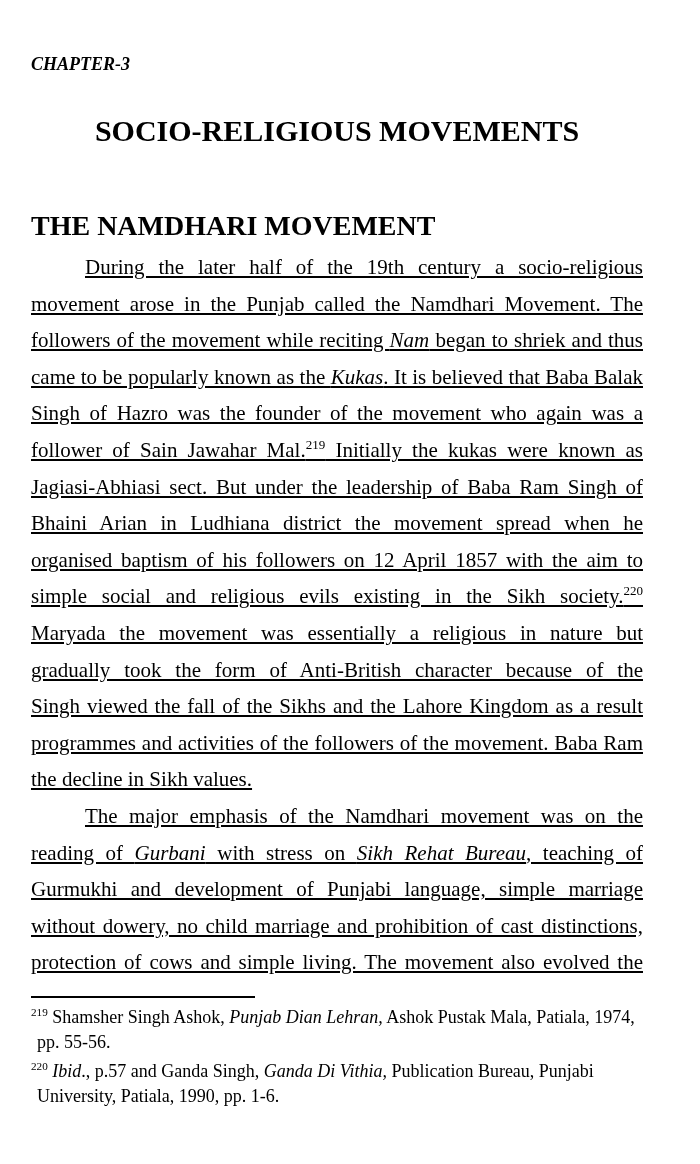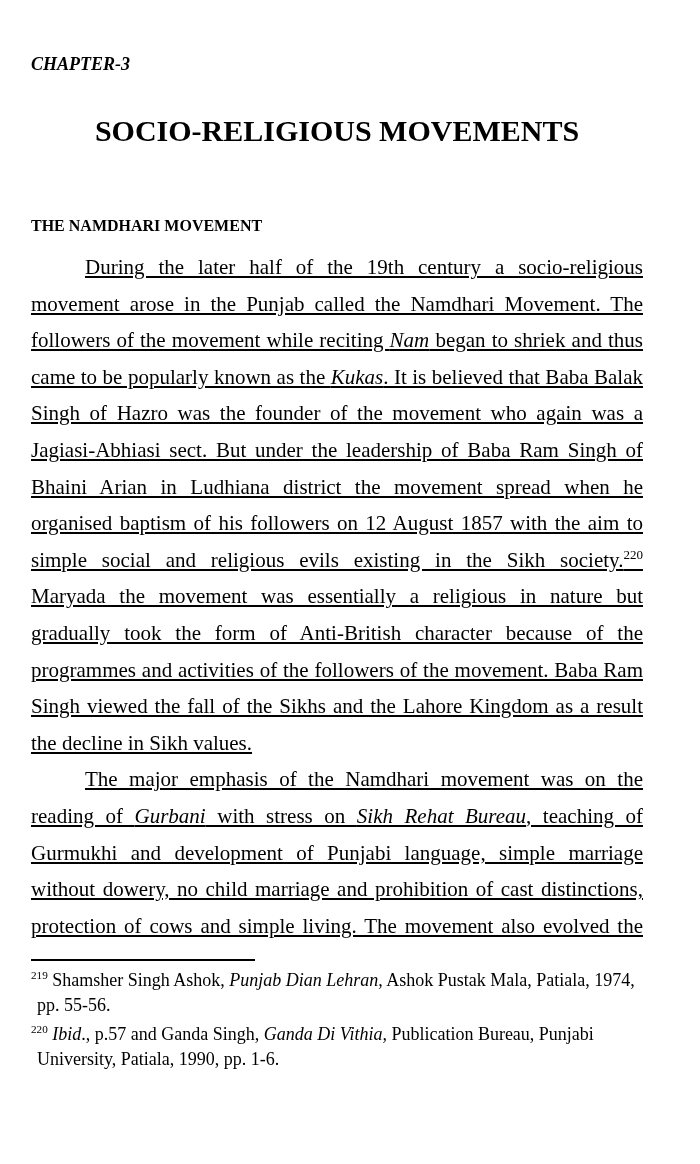--- a/index.html
+++ b/index.html
@@ -23,21 +23,21 @@
     margin: 0;
   }
   .doc-title {
     font-size: 30px;
     line-height: 32px;
     font-weight: bold;
     text-align: center;
     margin: 40px 0 0 0;
   }
   .section-heading {
-    font-size: 16px;
+    font-size: 28px;
     line-height: 30px;
     font-weight: bold;
     margin: 64px 0 0 0;
   }
   .body-text { margin-top: 8px; }
   .para { margin: 0; }
   .line {
     font-size: 21px;
     line-height: 36.6px;
     height: 36.6px;
@@ -77,28 +77,29 @@
 
   <h3 class="section-heading">THE NAMDHARI MOVEMENT</h3>
 
   <div class="body-text">
       <div class="para">
         <div class="line just ind"><span>During the later half of the 19th century a socio-religious</span></div>
         <div class="line just"><span>movement arose in the Punjab called the Namdhari Movement.  The</span></div>
         <div class="line just"><span>followers of the movement while reciting </span><span class="it">Nam</span><span> began to shriek and thus</span></div>
         <div class="line just"><span>came to be popularly known as the </span><span class="it">Kukas</span><span>.  It is believed that Baba Balak</span></div>
         <div class="line just"><span>Singh of Hazro was the founder of the movement who again was a</span></div>
+        <div class="line just"><span>follower of Sain Jawahar Mal.</span><span class="sup">219</span><span>  Initially the kukas were known as</span></div>
         <div class="line just"><span>Jagiasi-Abhiasi sect.  But under the leadership of Baba Ram Singh of</span></div>
         <div class="line just"><span>Bhaini Arian in Ludhiana district  the movement spread when he</span></div>
-        <div class="line just"><span>organised baptism of his followers on 12 August 1857 with the aim to</span></div>
+        <div class="line just"><span>organised baptism of his followers on 12 April 1857 with the aim to</span></div>
         <div class="line just"><span>simple social and religious evils existing in the Sikh society.</span><span class="sup">220</span></div>
         <div class="line just"><span>Maryada the movement was essentially a religious in nature but</span></div>
         <div class="line just"><span>gradually took the form of Anti-British character because of the</span></div>
+        <div class="line just"><span>Singh viewed the fall of the Sikhs and the Lahore Kingdom as a result of</span></div>
         <div class="line just"><span>programmes and activities of the followers of the movement.  Baba Ram</span></div>
-        <div class="line just"><span>Singh viewed the fall of the Sikhs and the Lahore Kingdom as a result of</span></div>
         <div class="line"><span>the decline in Sikh values.</span></div>
       </div>
       <div class="para">
         <div class="line just ind"><span>The major emphasis of the Namdhari movement was on the</span></div>
         <div class="line just"><span>reading of </span><span class="it">Gurbani</span><span> with stress on </span><span class="it">Sikh Rehat Bureau</span><span>, teaching of</span></div>
         <div class="line just"><span>Gurmukhi and development of Punjabi language, simple marriage</span></div>
         <div class="line just"><span>without dowery, no child marriage and prohibition of cast distinctions,</span></div>
         <div class="line just"><span>protection of cows and simple living.  The movement also evolved the</span></div>
       </div>
     </div>

